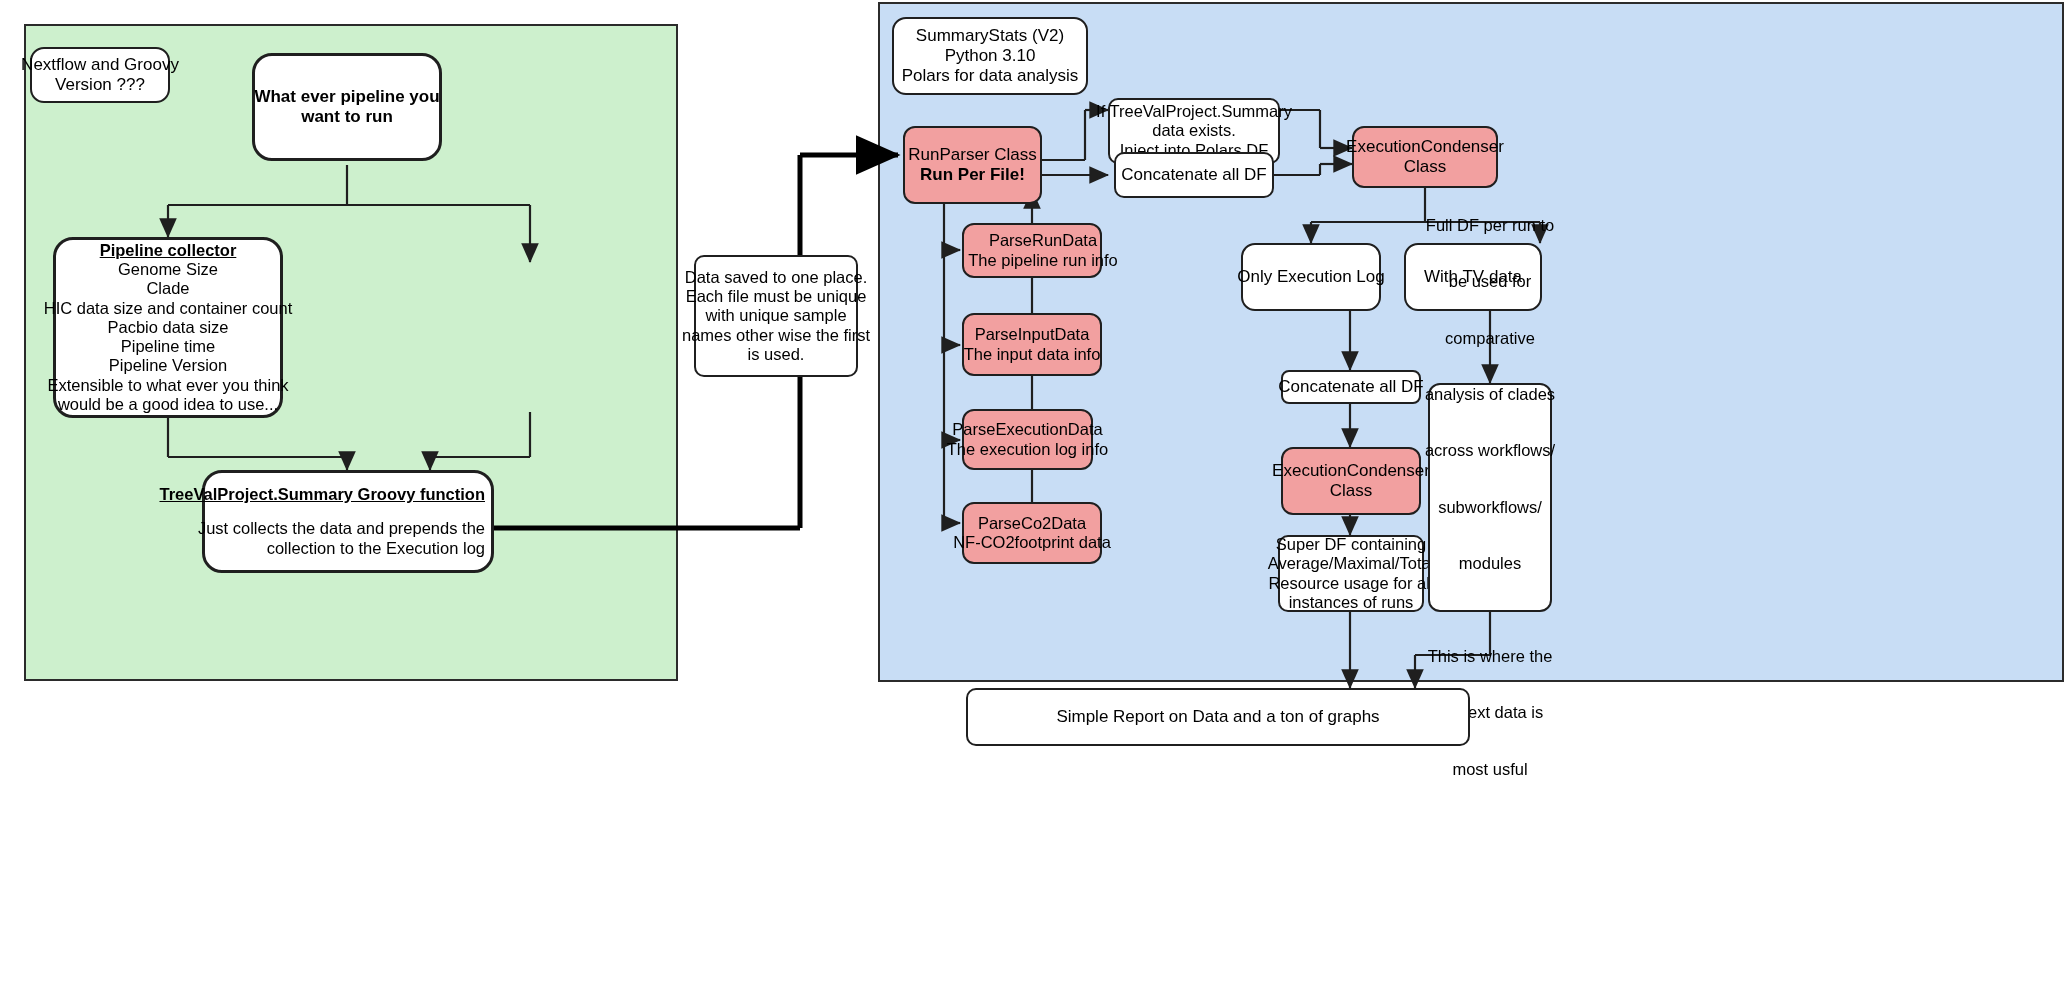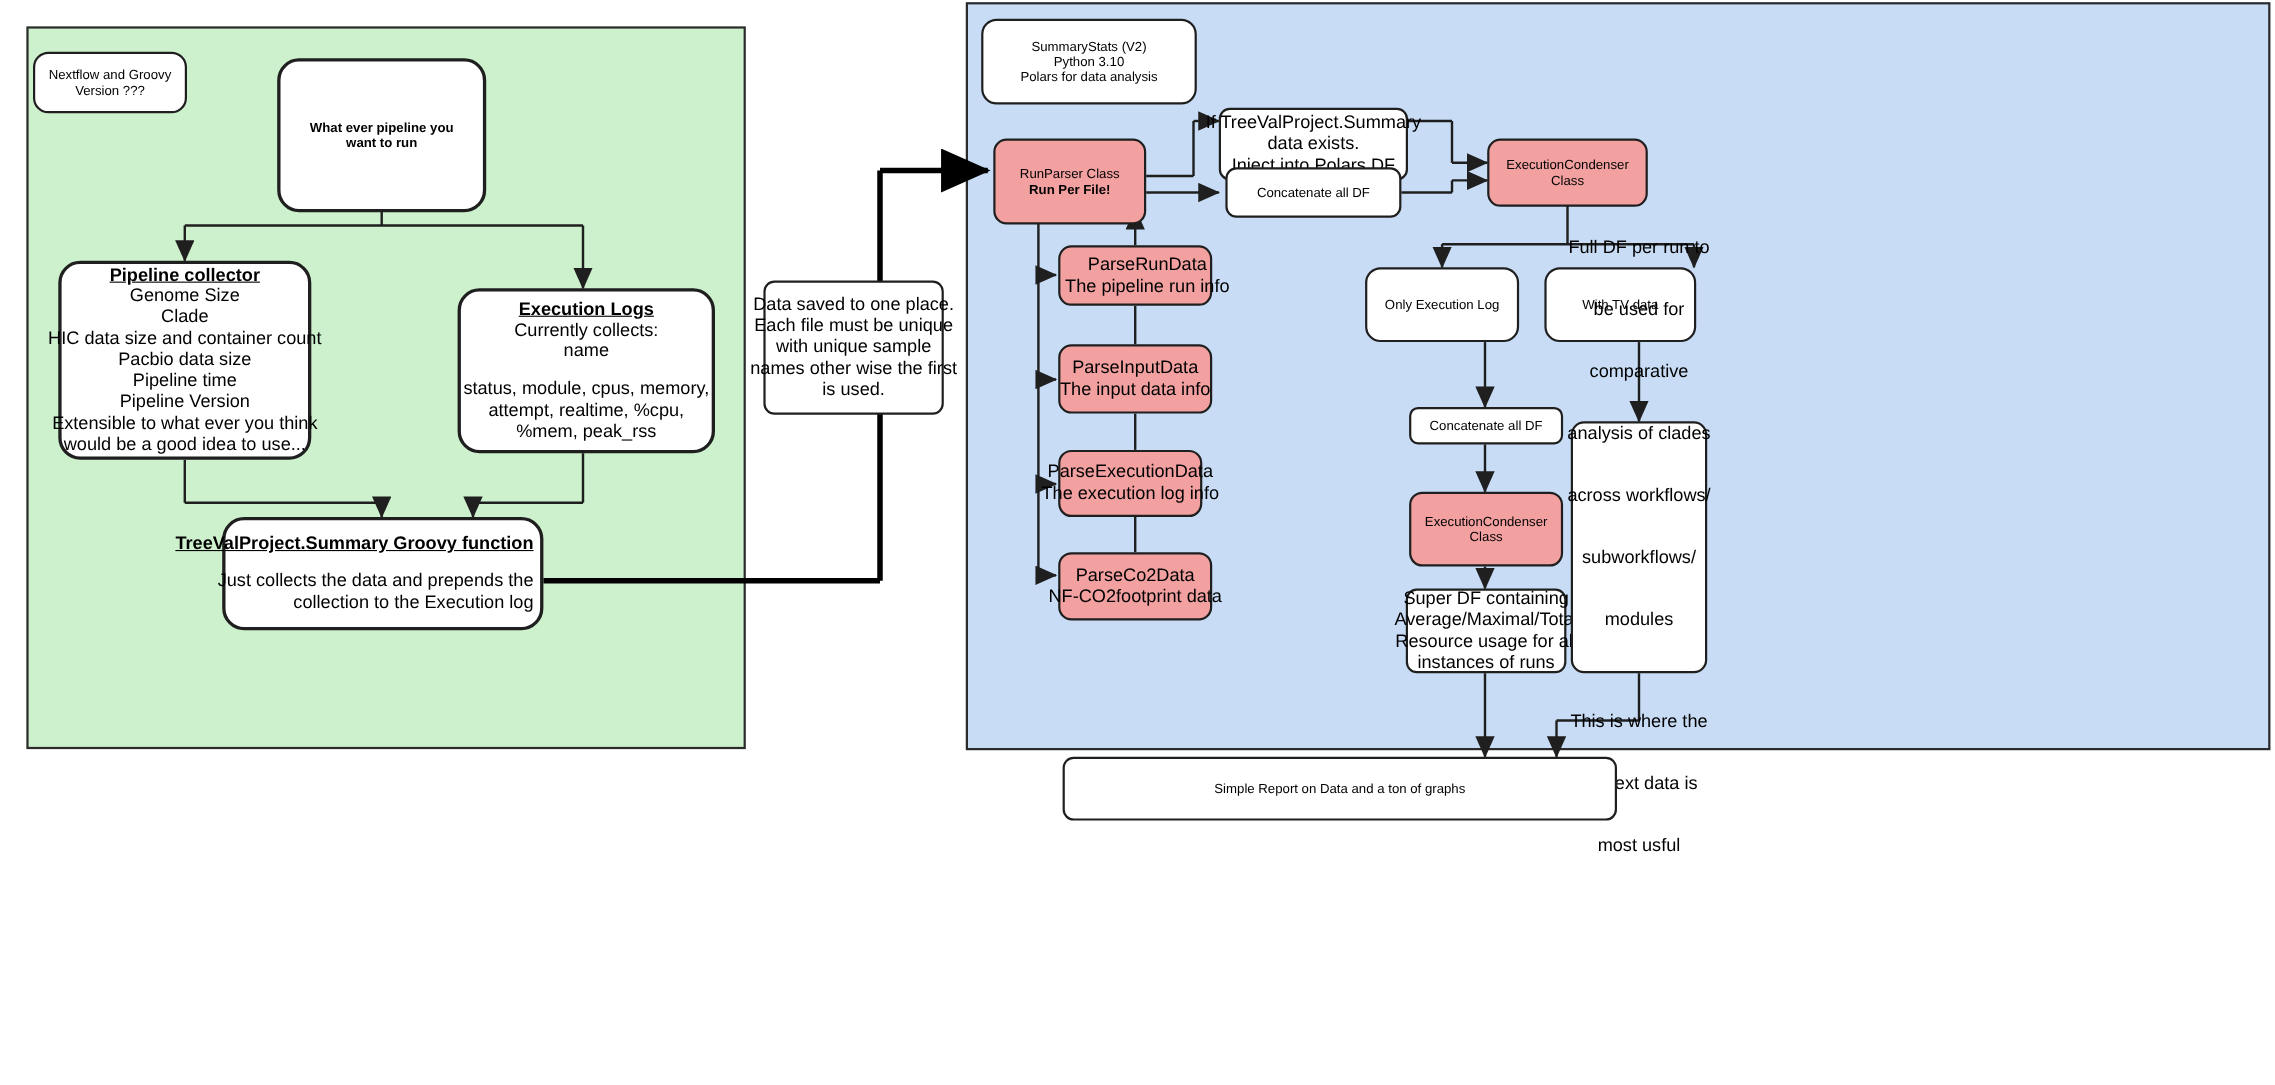--- a/index.html
+++ b/index.html
@@ -23,21 +23,21 @@
     text-align:center;line-height:1.17;
     padding:4px 6px;
   }
   .node.thick{border-width:3px;border-radius:20px;}
   .node.red{background:#f2a0a0;border-color:#1f1f1f;border-radius:12px;}
   .node .ln{display:block;white-space:pre;}
   .node .hdr{font-weight:bold;text-decoration:underline;}
   .node .b{font-weight:bold;}
   .node .sp{display:block;height:0.9em;}
   .t16{font-size:16.5px;}
-  .t17{font-size:12px;}
+  .t17{font-size:17px;}
 
   
   #wires{position:absolute;left:0;top:0;width:2068px;height:986px;pointer-events:none;}
 </style>
 </head>
 <body>
 
 <div id="stage">
 
   <div class="panel" id="panel-green"></div>
@@ -120,46 +120,37 @@
       <path d="M1490,655 L1415,655"></path>
       <path d="M1415,655 L1415,688" marker-end="url(#ah)"></path>
     </g>
   </svg>
 
   <div class="node t17" style="left:30px;top:47px;width:140px;height:56px;">
     <span class="ln">Nextflow and Groovy</span>
     <span class="ln">Version ???</span>
   </div>
 
-  <div class="node thick t17" style="left:252px;top:53px;width:190px;height:140px;">
+  <div class="node thick t17" style="left:252px;top:53px;width:190px;height:108px;">
     <span class="ln b">What ever pipeline you</span>
     <span class="ln b">want to run</span>
   </div>
 
   <div class="node thick t16" style="left:53px;top:237px;width:230px;height:181px;">
     <span class="ln hdr">Pipeline collector</span>
     <span class="ln">Genome Size</span>
     <span class="ln">Clade</span>
     <span class="ln">HIC data size and container count</span>
     <span class="ln">Pacbio data size</span>
     <span class="ln">Pipeline time</span>
     <span class="ln">Pipeline Version</span>
     <span class="ln">Extensible to what ever you think</span>
     <span class="ln">would be a good idea to use...</span>
   </div>
 
-  <div class="node thick t16" style="left:416px;top:262px;width:234px;height:150px;">
-    <span class="ln hdr">Execution Logs</span>
-    <span class="ln">Currently collects:</span>
-    <span class="ln">name</span>
-    <span class="sp"></span>
-    <span class="ln">status, module, cpus, memory,</span>
-    <span class="ln">attempt, realtime, %cpu,</span>
-    <span class="ln">%mem, peak_rss</span>
-  </div>
 
   <div class="node thick t16" style="left:202px;top:470px;width:292px;height:103px;align-items:flex-end;">
     <span class="ln hdr">TreeValProject.Summary Groovy function</span>
     <span class="sp"></span>
     <span class="ln">Just collects the data and prepends the</span>
     <span class="ln">collection to the Execution log</span>
   </div>
 
   <div class="node t16" style="left:694px;top:255px;width:164px;height:122px;border-radius:10px;">
     <span class="ln">Data saved to one place.</span>

